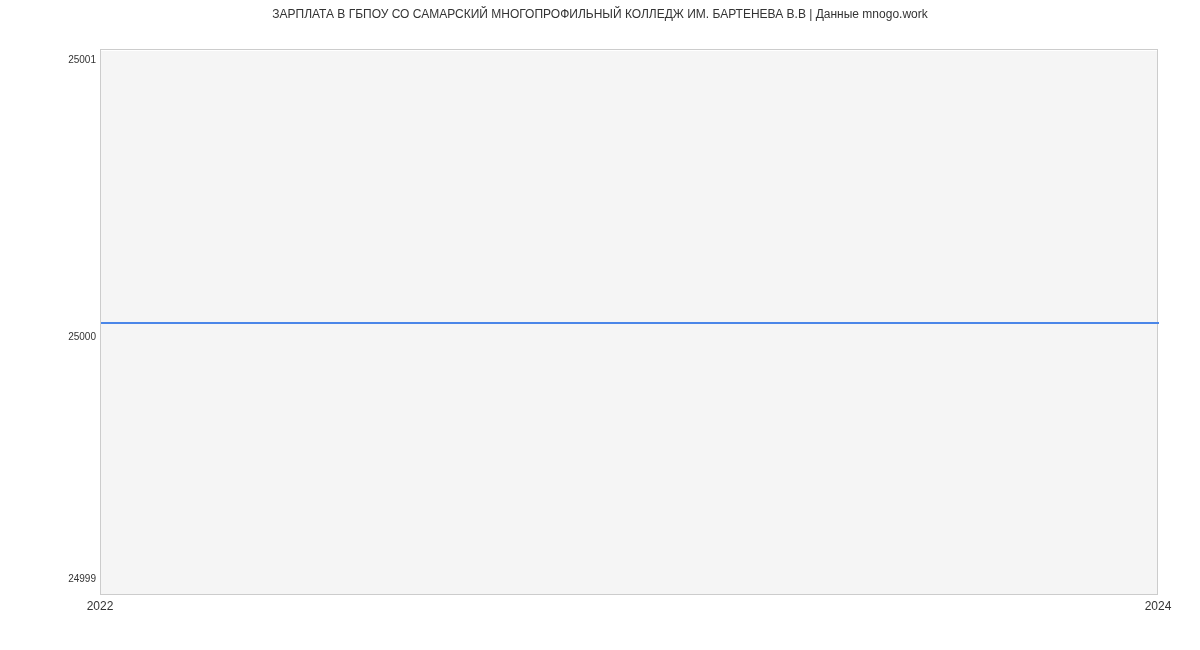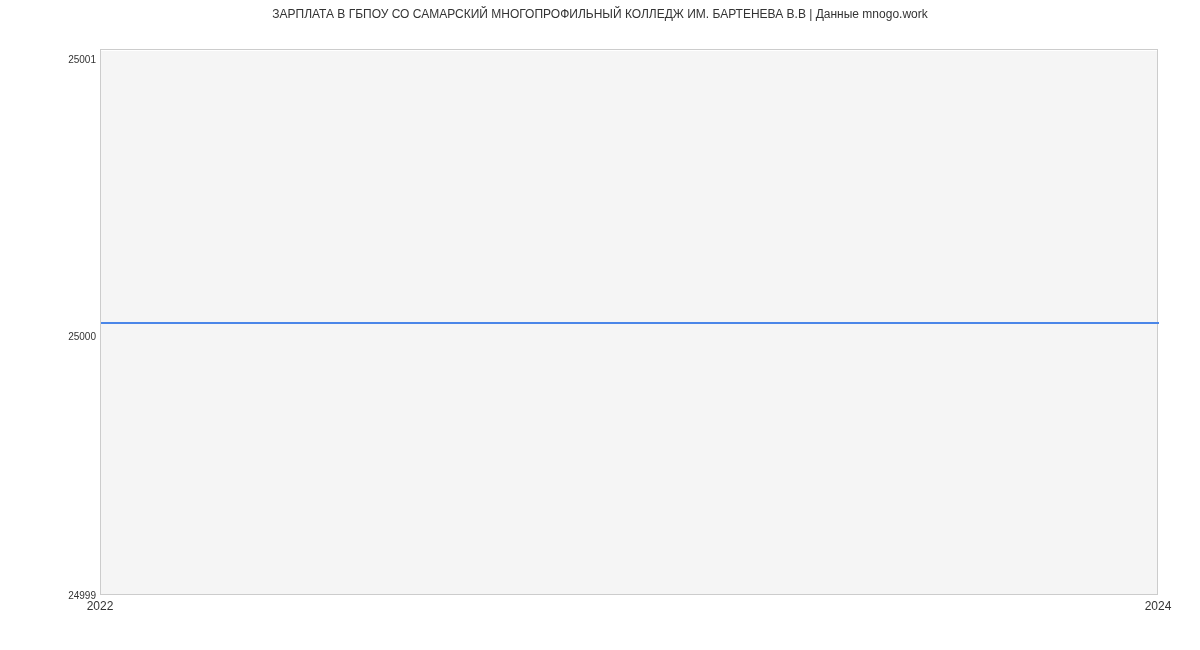--- a/index.html
+++ b/index.html
@@ -64,21 +64,21 @@
     }
   </style>
 </head>
 <body>
 
 <div class="chart-container">
   <div class="title">ЗАРПЛАТА В ГБПОУ СО САМАРСКИЙ МНОГОПРОФИЛЬНЫЙ КОЛЛЕДЖ ИМ. БАРТЕНЕВА В.В | Данные mnogo.work</div>
 
   <div class="y-tick" style="top: 59px;">25001</div>
   <div class="y-tick" style="top: 336px;">25000</div>
-  <div class="y-tick" style="top: 595px;">24999</div>
+  <div class="y-tick" style="top: 578px;">24999</div>
 
   <div class="x-tick" style="left: 100px;">2022</div>
   <div class="x-tick" style="left: 1158px;">2024</div>
 
   <div class="plot-area">
     <div class="gridline-h" style="top: 0px;"></div>
     <div class="gridline-h" style="top: 273px;"></div>
     <div class="gridline-h" style="top: 545px;"></div>
     <div class="data-line" style="top: 272px; left: 0; width: 1058px;"></div>
   </div>

